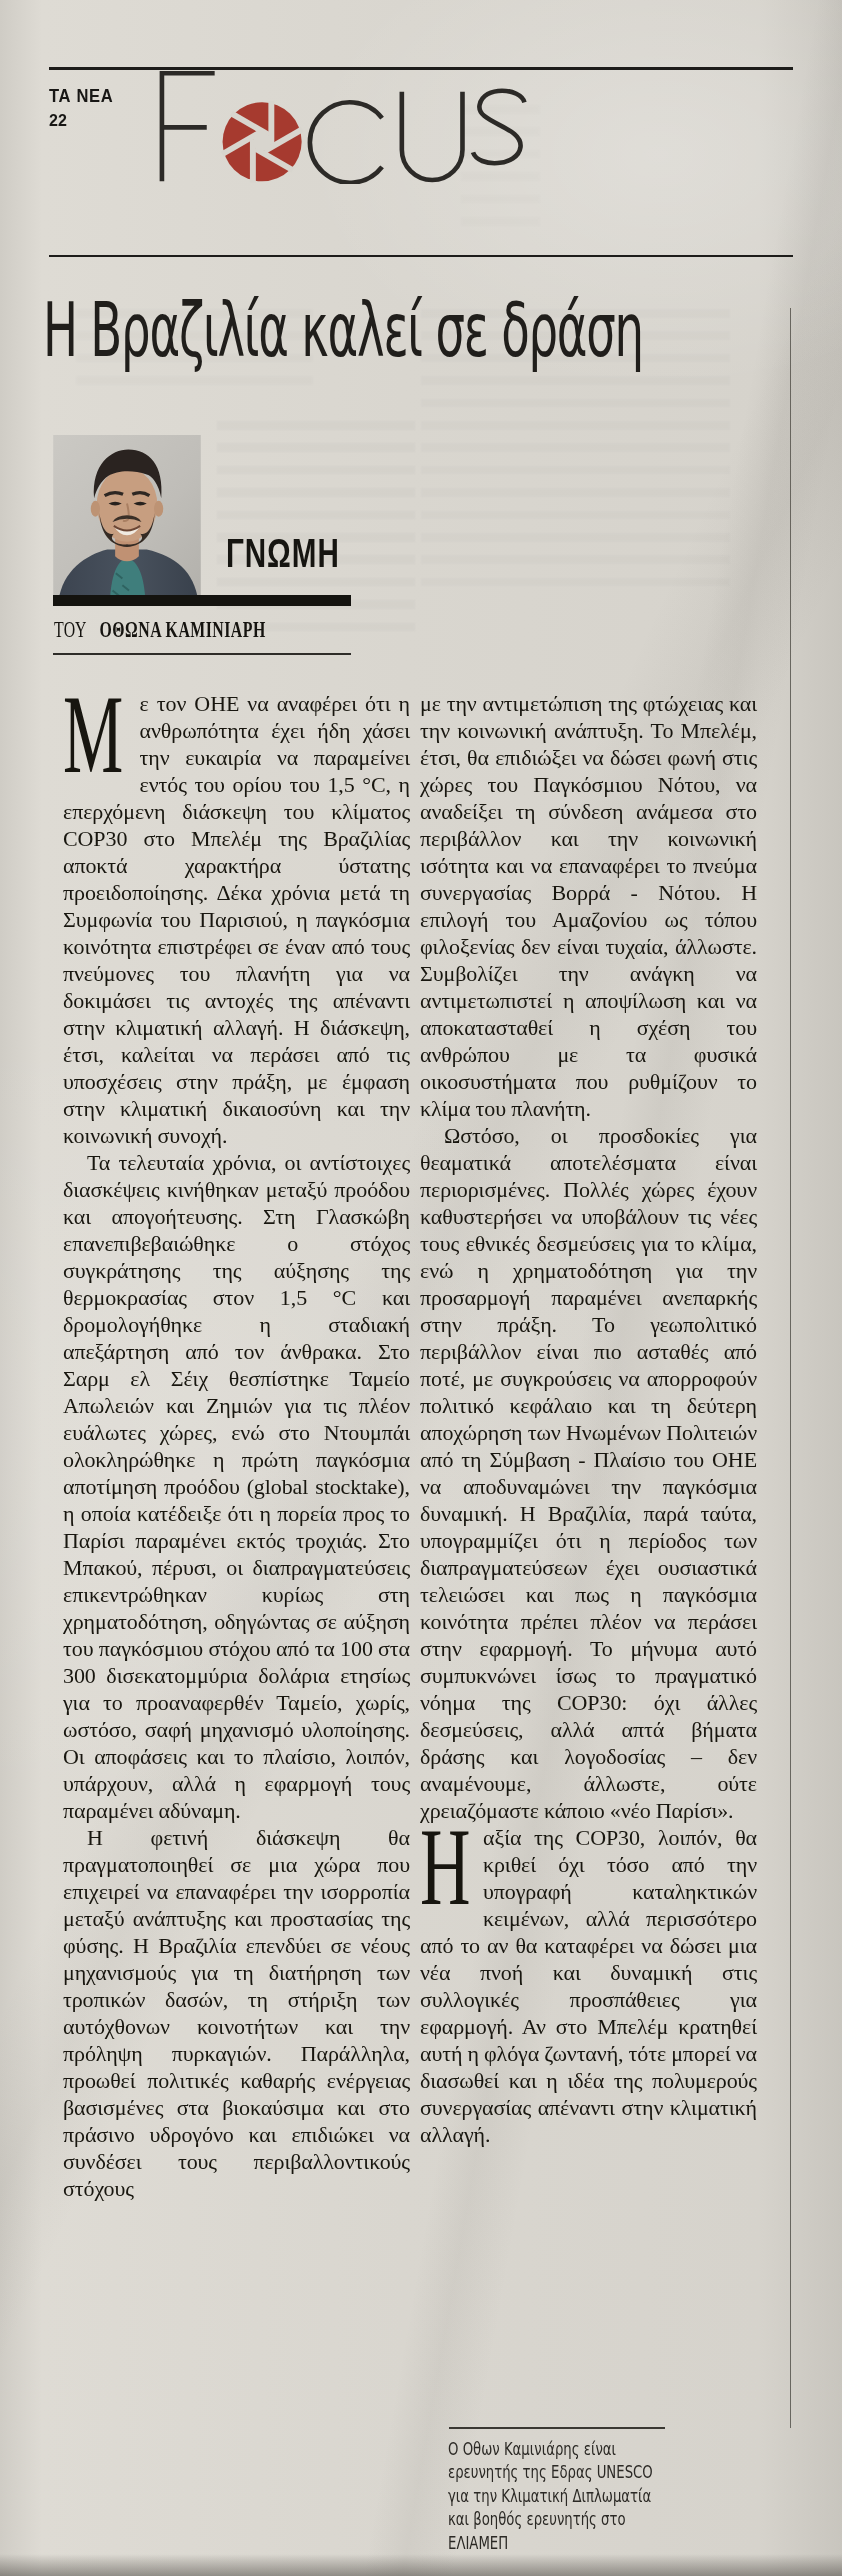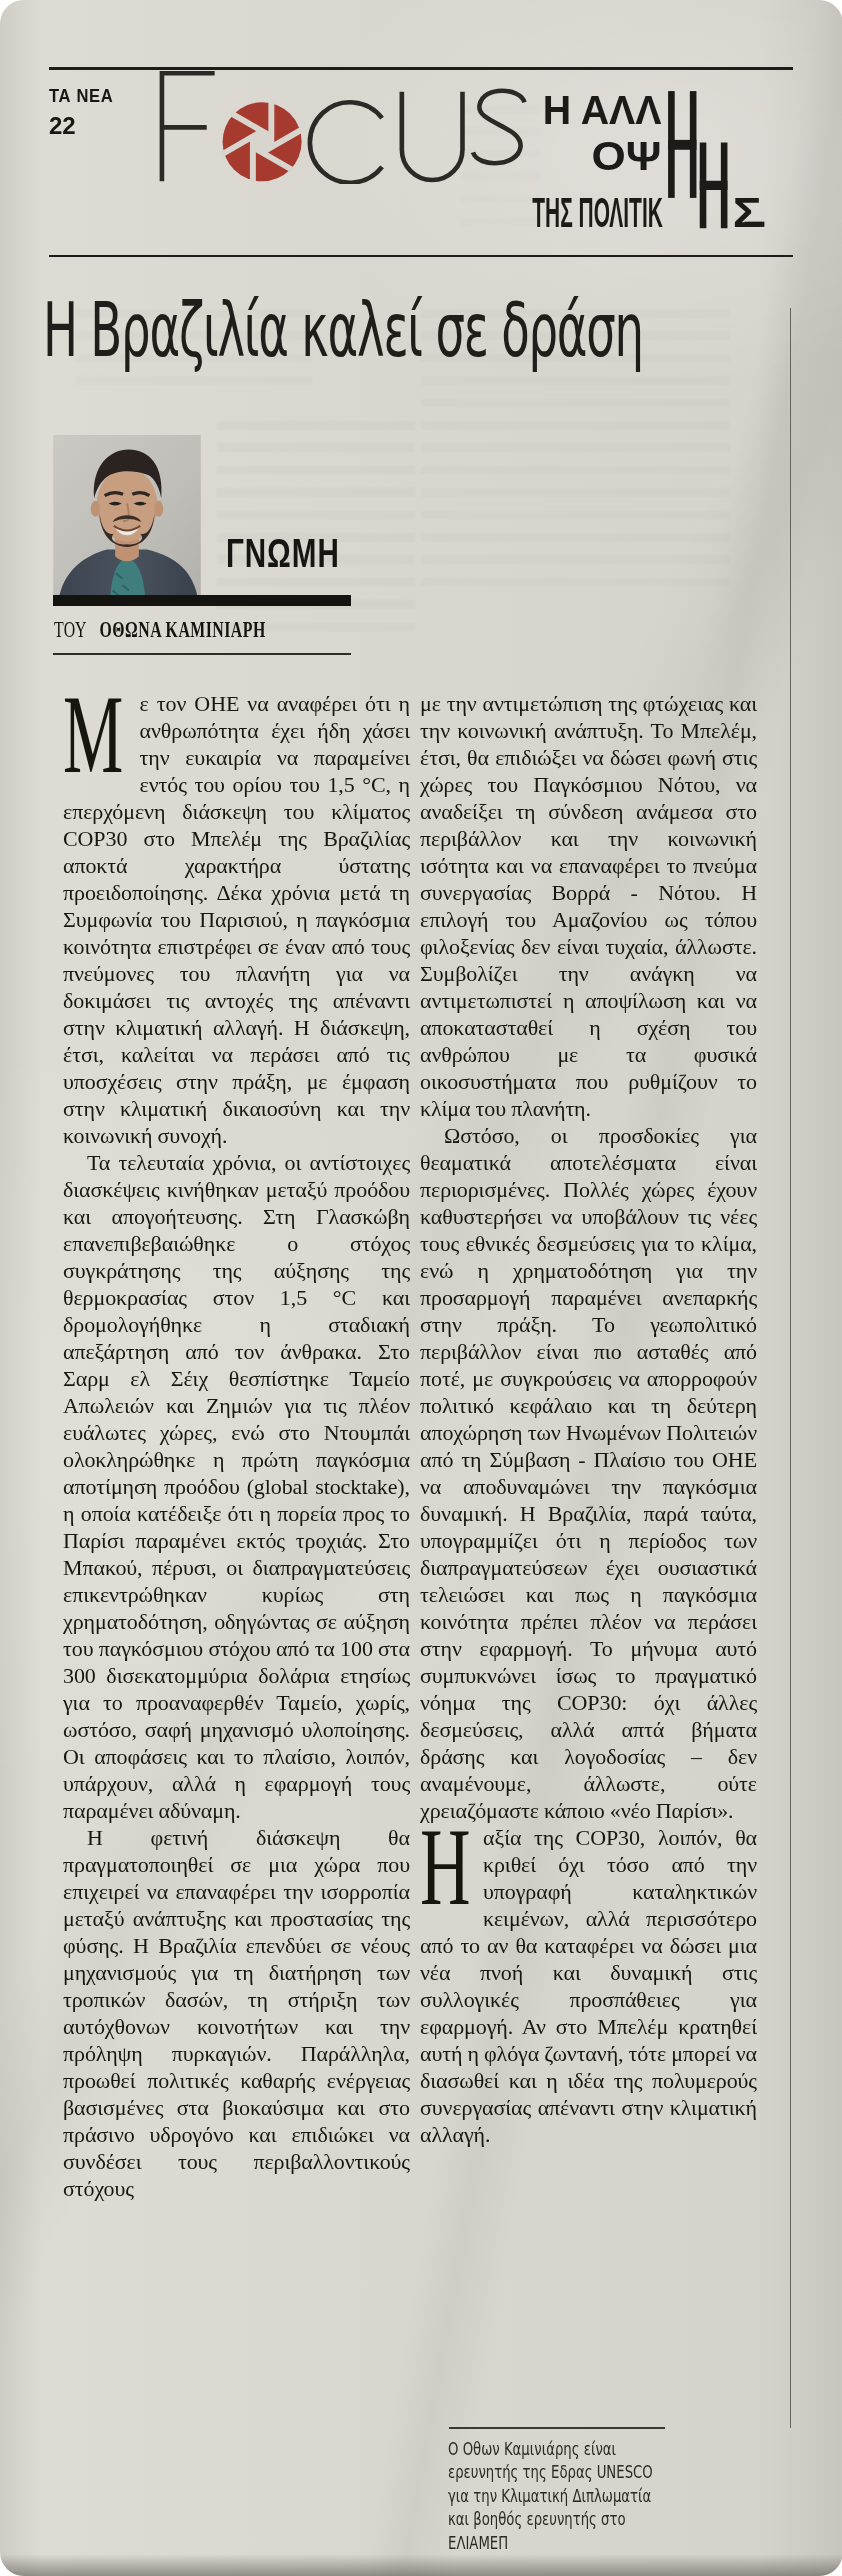--- a/index.html
+++ b/index.html
@@ -6,32 +6,31 @@
   body{width:843px;height:2576px;font-family:"Liberation Serif",serif;}
   .page{
     position:relative;width:843px;height:2576px;overflow:hidden;color:#1b1a16;
     background:
       radial-gradient(593px 395px at 78% 6%, rgba(255,255,255,.22), transparent 60%),
       radial-gradient(724px 593px at 20% 55%, rgba(255,255,255,.10), transparent 70%),
       linear-gradient(115deg, transparent 46%, rgba(70,66,60,.05) 50%, transparent 54%),
       linear-gradient(100deg, transparent 63%, rgba(70,66,60,.06) 66%, transparent 70%),
       linear-gradient(90deg,#cfccc5 0,#dedbd4 5%,#d9d6cf 48%,#d6d3cc 90%,#c8c5be 100%),
       #d8d5ce;
-    border-radius: 24px;
   }
   .page::after{content:"";position:absolute;left:0;bottom:0;width:100%;height:22.4px;
     background:linear-gradient(rgba(0,0,0,0), rgba(52,48,43,.45));}
   .rule{position:absolute;background:#1d1c1a;}
   .ghost{position:absolute;opacity:.55;filter:blur(1.3px);
     background:repeating-linear-gradient(180deg, rgba(70,70,80,.07) 0 8.6px, transparent 8.6px 22.4px);}
   
   .brand{position:absolute;left:49px;top:86px;font-family:"Liberation Sans",sans-serif;
     font-weight:800;font-size:18px;letter-spacing:0.7px;color:#181715;transform:scaleX(.92);transform-origin:left;}
   .pageno{position:absolute;left:49px;top:112px;font-family:"Liberation Sans",sans-serif;
-    font-weight:800;font-size:24px;color:#181715;}
+    font-weight:800;font-size:16px;color:#181715;}
   .focus-logo{position:absolute;left:150px;top:68px;}
   .logo-hidden-label{position:absolute;left:0;top:0;opacity:0;font-size:6.6px;}
   
   .tagline{position:absolute;left:527px;top:87px;}
   
   .headline{position:absolute;left:43px;top:287px;font-family:"DejaVu Sans","Liberation Sans",sans-serif;
     font-size:74px;font-weight:400;letter-spacing:-2px;color:#201e1b;transform:scaleX(.63);
     transform-origin:left top;white-space:nowrap;}
   
   .photo{position:absolute;left:53px;top:435px;width:148px;height:166px;}
@@ -115,43 +114,20 @@
       </g>
 
       <g stroke="#2c2a27" stroke-width="7" fill="none">
         <path d="M352 76 A61 61 0 1 0 352 150"></path>
         <path d="M382 36 V124 A46 46 0 0 0 474 124 V36"></path>
         <path d="M568 52 C562 30 506 26 500 56 C494 84 566 88 562 120 C558 150 498 152 490 128"></path>
       </g>
     </svg>
   </div>
 
-  <div class="tagline">
-    <svg width="240" height="144" viewBox="0 0 364 218">
-      <g fill="#1c1b18" font-family="Liberation Sans, sans-serif" font-weight="bold">
-        <text x="204" y="56" text-anchor="end" font-size="62" textLength="180" lengthAdjust="spacingAndGlyphs">Η ΑΛΛ</text>
-        <text x="204" y="126" text-anchor="end" font-size="62" textLength="106" lengthAdjust="spacingAndGlyphs">ΟΨ</text>
-
-        <g>
-          <rect x="214" y="6" width="10" height="162"></rect>
-          <rect x="247" y="6" width="10" height="162"></rect>
-          <rect x="214" y="80" width="43" height="15"></rect>
-        </g>
-        <text x="8" y="212" font-size="64" textLength="198" lengthAdjust="spacingAndGlyphs">ΤΗΣ ΠΟΛΙΤΙΚ</text>
-
-        <g>
-          <rect x="262" y="84" width="10" height="130"></rect>
-          <rect x="294" y="84" width="10" height="130"></rect>
-          <rect x="262" y="142" width="42" height="14"></rect>
-        </g>
-        <text x="312" y="212" font-size="64" textLength="44" lengthAdjust="spacingAndGlyphs">Σ</text>
-        <rect x="330" y="204" width="30" height="8"></rect>
-      </g>
-    </svg>
-  </div>
 
   <h1 class="headline" style="margin:0;">Η Βραζιλία καλεί σε δράση</h1>
 
   <div class="photo">
     <svg width="148" height="166" viewBox="0 0 224 252">
       <defs>
         <linearGradient id="pbg" x1="0" y1="0" x2="1" y2="1">
           <stop offset="0" stop-color="#cbc9c4"></stop>
             <stop offset=".6" stop-color="#bfbdb8"></stop>
             <stop offset="1" stop-color="#b2b0ab"></stop>

